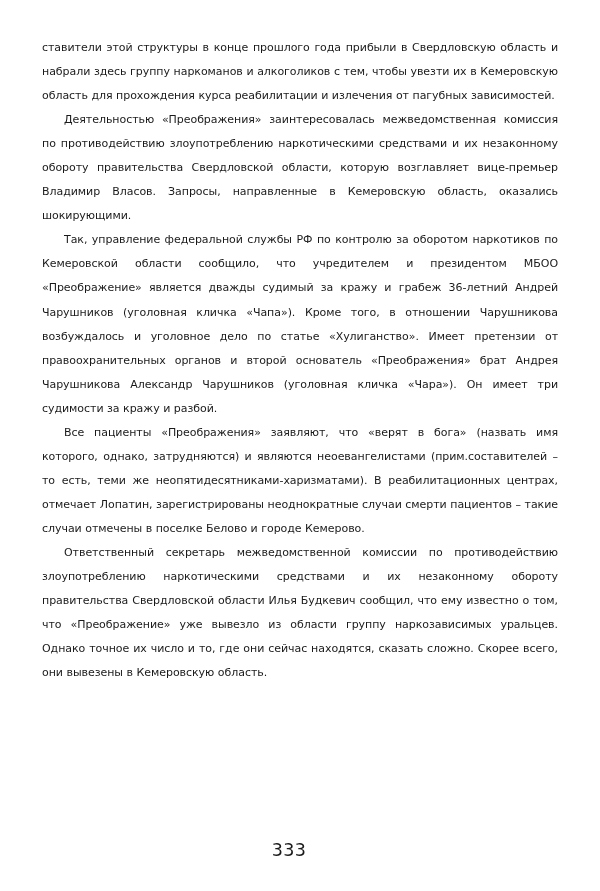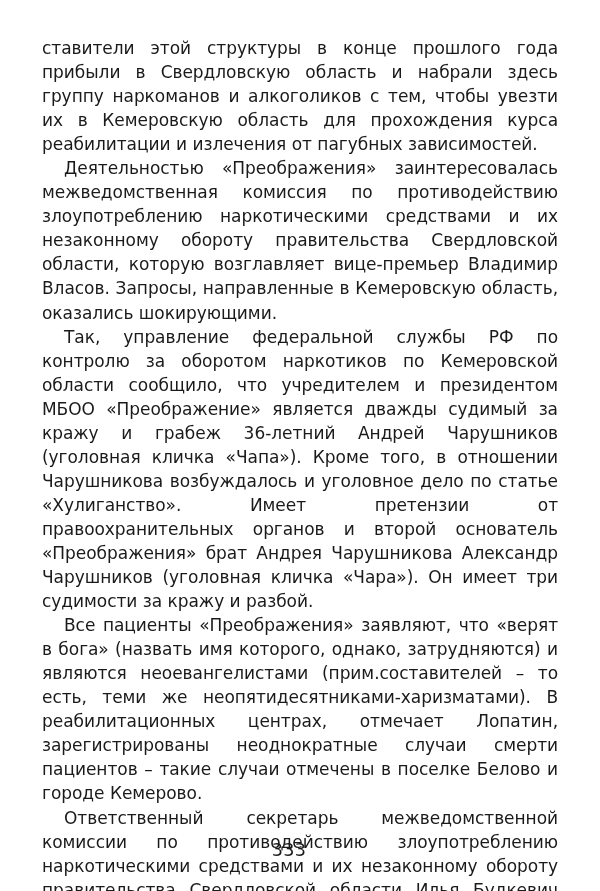--- a/index.html
+++ b/index.html
@@ -20,21 +20,21 @@
     box-sizing: border-box;
   }
   .text-block {
     position: absolute;
     left: 42px;
     top: 36px;
     width: 516px;
   }
   .para {
     margin: 0;
-    font-size: 17px;
+    font-size: 11px;
     line-height: 24.05px;
     color: #1a1a1a;
     text-align: justify;
     text-indent: 22px;
     letter-spacing: -0.05px;
     word-spacing: 0.1px;
     -webkit-font-smoothing: antialiased;
   }
   .para.first {
     text-indent: 0;

